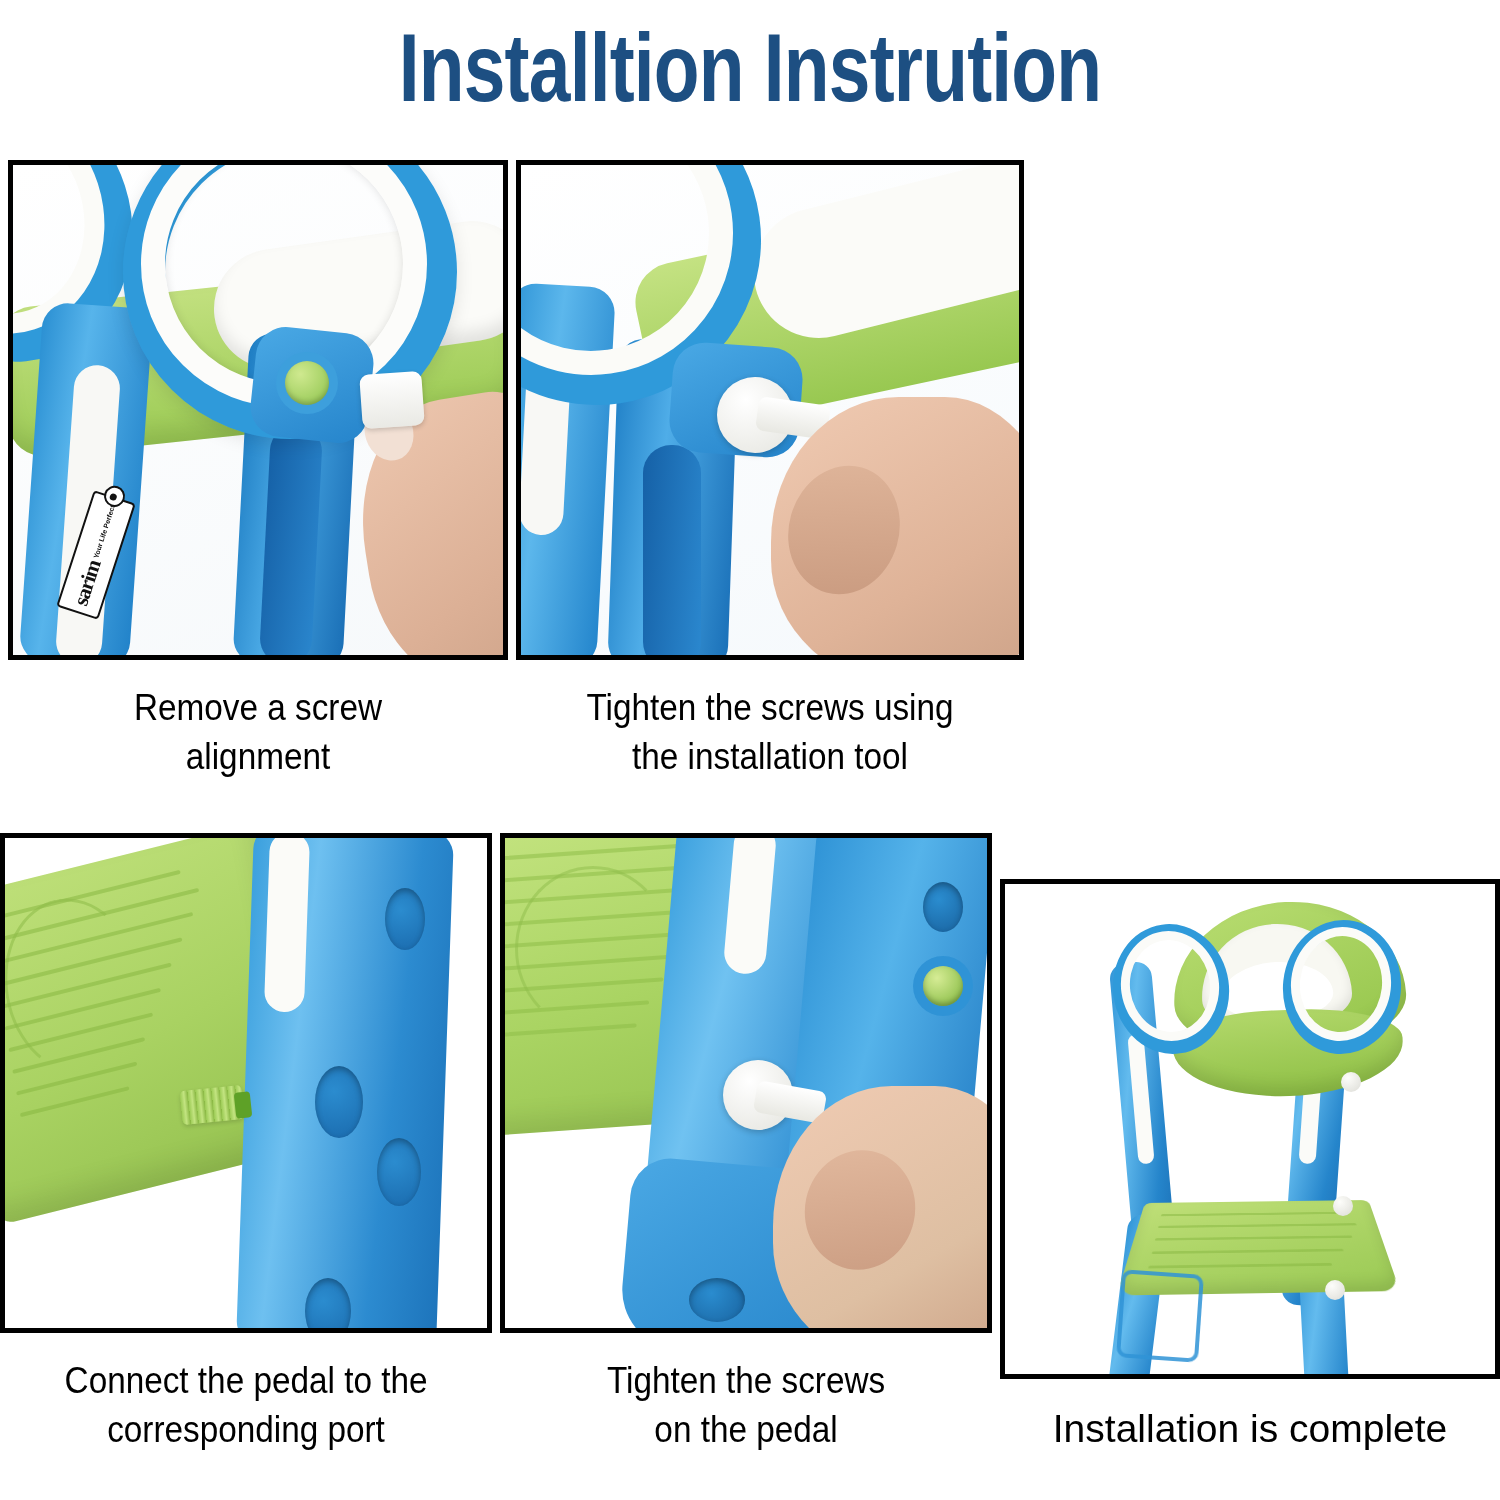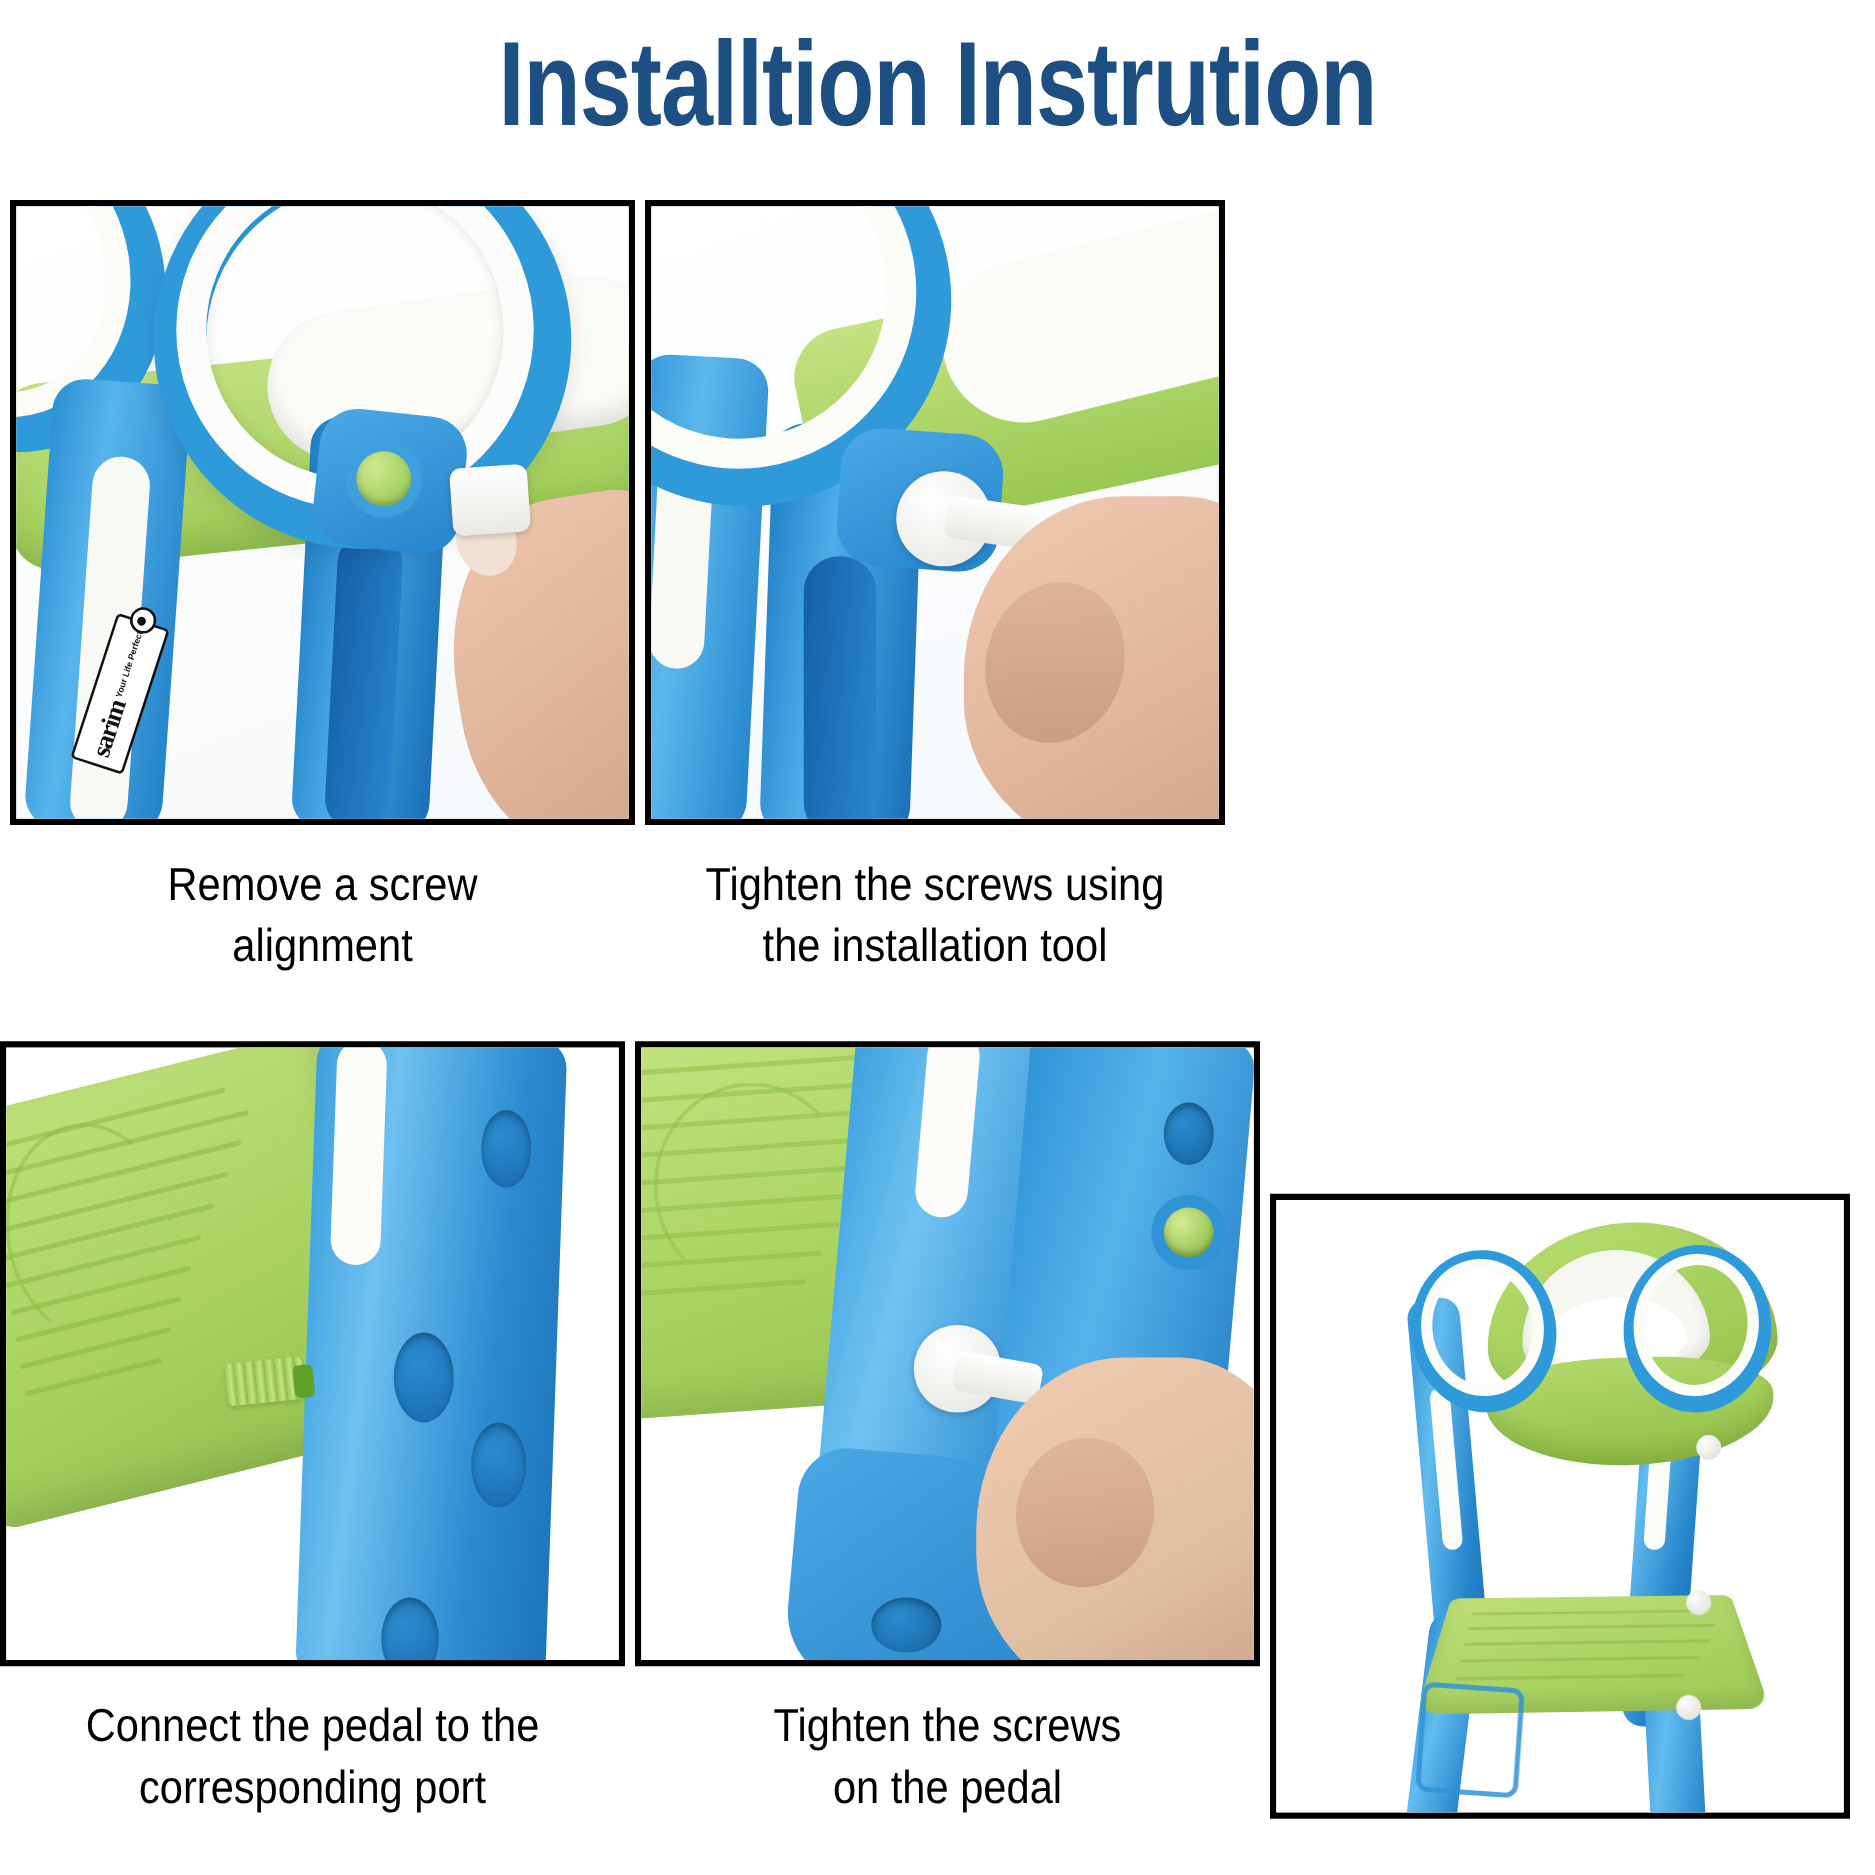--- a/index.html
+++ b/index.html
@@ -28,21 +28,21 @@
   }
 
   
   .row{position:absolute;left:0;width:1500px;display:flex;}
   .row-top{top:160px;}
   .row-bot{top:833px;align-items:flex-end;}
 
   .cell{position:relative;}
   .cell-1{width:500px;}
   .cell-2{width:500px;margin-left:8px;}
-  .cell-3{width:464px;margin-left:8px;}
+  .cell-3{width:508px;margin-left:8px;}
 
   .photo{
     position:relative;
     height:500px;
     border:5px solid #000;
     box-sizing:border-box;
     background:#ffffff;
     overflow:hidden;
   }
   .row-bot .photo{height:500px;}
@@ -634,16 +634,17 @@
               <i style="top:62px;width:186px"></i>
             <i style="top:78px;width:172px"></i>
           </div>
           <div class="p6-brace"></div>
           <div class="p6-cap p6-cap1"></div>
           <div class="p6-cap p6-cap2"></div>
           <div class="p6-cap p6-cap3"></div>
 
         </div>
       </div>
+      <div class="caption wide">Installation is complete</div>
     </div>
   </div>
 
 </div>
 
 </body></html>

